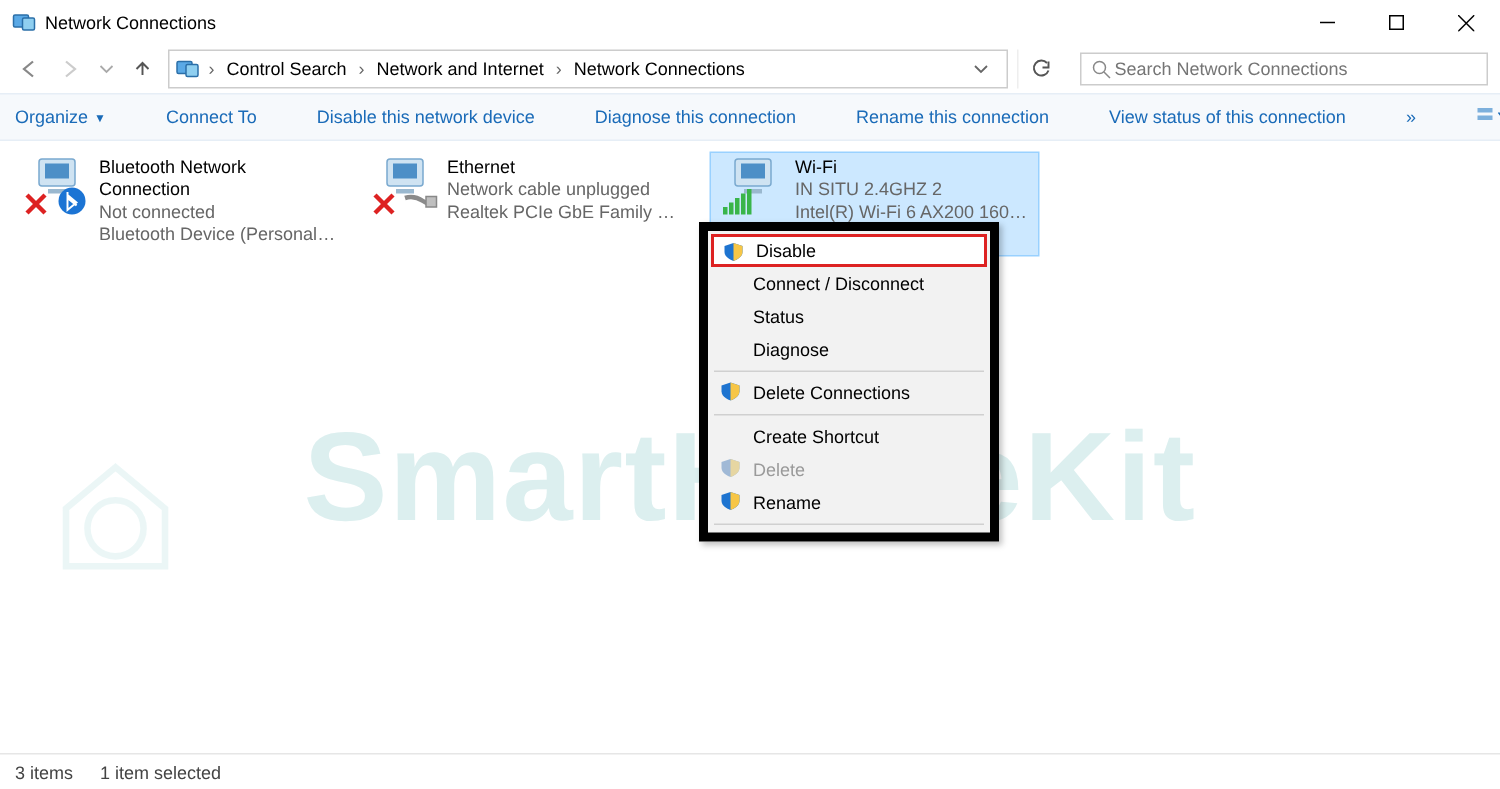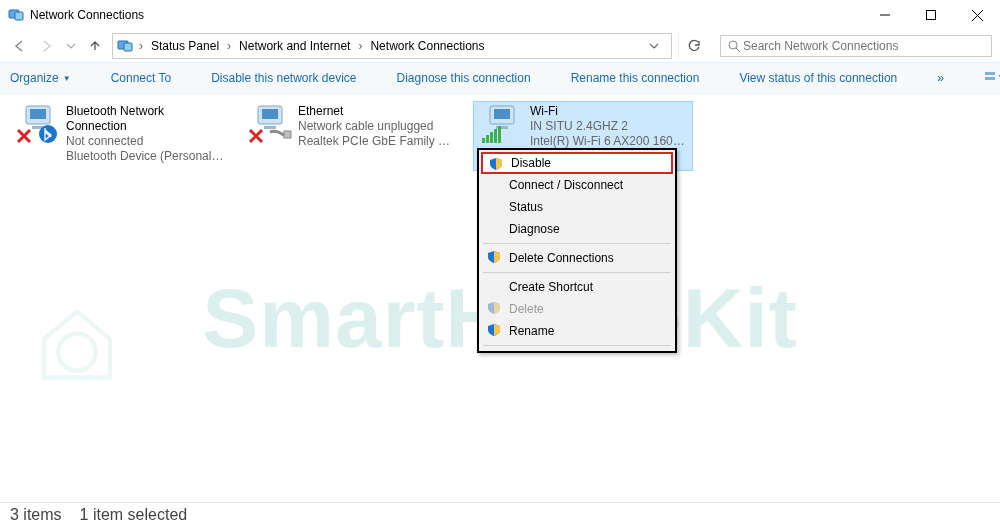--- a/index.html
+++ b/index.html
@@ -25,28 +25,28 @@
   .helpcircle{width:16px;height:16px;border-radius:50%;background:#1a84d6;color:#fff;font-weight:bold;font-size:11px;display:flex;align-items:center;justify-content:center}
   .content{position:relative;height:400px;padding:8px 10px}
   .cards{display:flex;gap:14px}
   .card{width:218px;display:flex;gap:6px;padding:2px 4px 6px 4px;align-items:flex-start}
   .card.sel{background:#cce8ff;outline:1px solid #99d1ff}
   .iconcol{width:46px;position:relative;flex-shrink:0}
   .txtcol{line-height:15px;font-size:12px;min-width:0}
   .txtcol .l1{color:#000}
   .txtcol .l2{color:#666}
   .txtcol .l3{color:#666;white-space:nowrap;overflow:hidden;text-overflow:ellipsis}
-  .ctxmenu{position:absolute;left:477px;top:54px;width:200px;background:#f2f2f2;border:2px solid #000000;box-shadow:2px 2px 4px rgba(0,0,0,.25);padding:2px}
+  .ctxmenu{position:absolute;left:466px;top:54px;width:200px;background:#f2f2f2;border:6px solid #000000;box-shadow:2px 2px 4px rgba(0,0,0,.25);padding:2px}
   .mi{height:22px;display:flex;align-items:center;padding:0 8px 0 28px;position:relative;font-size:12px}
   .mi .mi-icon{position:absolute;left:6px;top:3px}
   .mi.hl{border:2px solid #d22;background:#fff}
   .mi.sep{height:0;border-top:1px solid #d0d0d0;margin:3px 2px;padding:0}
   .mi.bold{font-weight:400}
   .mi.dis{color:#9a9a9a}
-  .status{position:absolute;left:0;bottom:0;width:100%;height:24px;border-top:1px solid #e6e6e6;display:flex;align-items:center;padding:0 10px;gap:18px;font-size:16px;color:#444;background:#fff}
+  .status{position:absolute;left:0;bottom:0;width:100%;height:24px;border-top:1px solid #e6e6e6;display:flex;align-items:center;padding:0 10px;gap:18px;font-size:12px;color:#444;background:#fff}
   .watermark{position:absolute;left:50%;top:56%;transform:translate(-50%,-50%);font-size:84px;font-weight:700;color:#dcefef;letter-spacing:1px;pointer-events:none;user-select:none;white-space:nowrap;z-index:0}
   .watermark-logo{position:absolute;left:22px;top:190px;width:110px;height:110px;opacity:.3;pointer-events:none}
   svg{display:block}
 </style>
 </head>
 <body>
 
 <div class="titlebar">
   <span>
     <svg width="16" height="16">
@@ -98,21 +98,21 @@
     </div>
 
   <div class="addrbox">
     <span>
         <svg width="16" height="16">
           <rect x="1" y="3" width="10" height="8" rx="1" fill="#5aa9e6" stroke="#2b6fa8"></rect>
           <rect x="7" y="5" width="8" height="8" rx="1" fill="#8fcff0" stroke="#2b6fa8"></rect>
         </svg>
       </span>
     <span class="chev">›</span>
-    <span class="crumb">Status Panel</span>
+    <span class="crumb">Control Search</span>
     <span class="chev">›</span>
     <span class="crumb">Network and Internet</span>
     <span class="chev">›</span>
     <span class="crumb">Network Connections</span>
     <div class="addr-end">
       <span class="dd">
           <svg width="10" height="10">
             <path d="M1 3 L5 7 L9 3" fill="none" stroke="#666" stroke-width="1.2"></path>
           </svg>
         </span>

